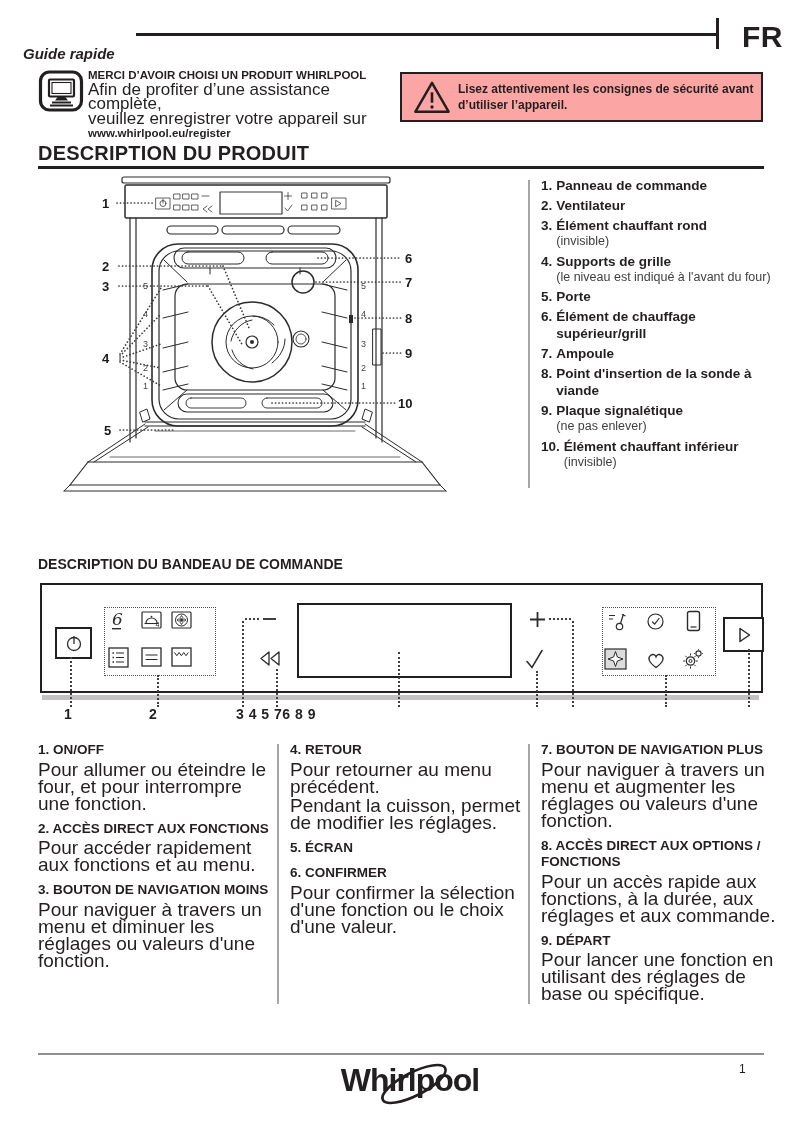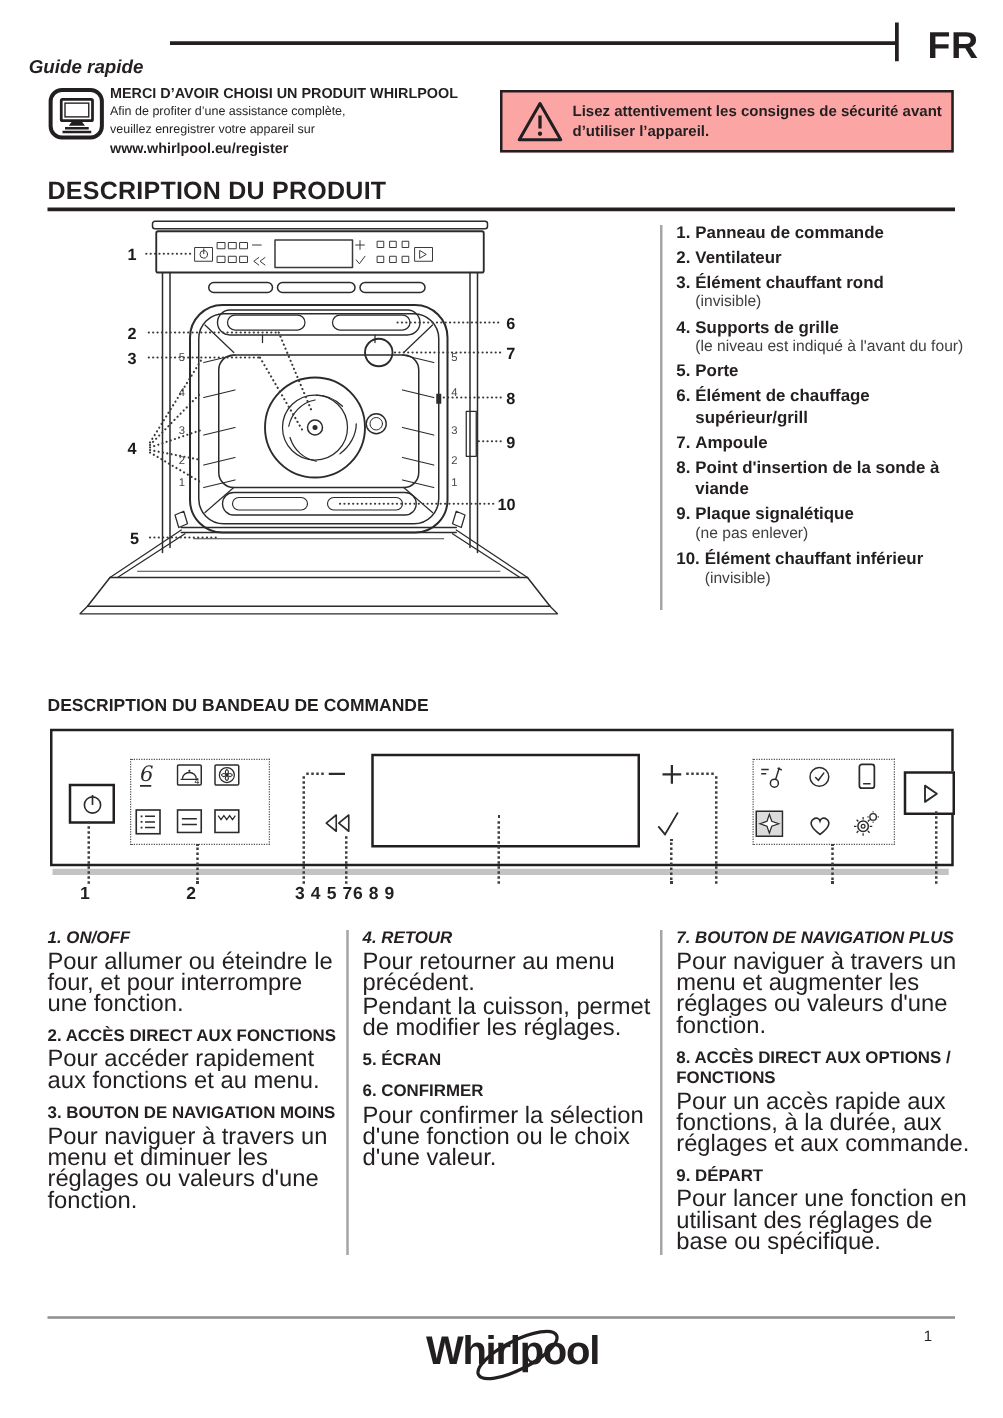--- a/index.html
+++ b/index.html
@@ -4,42 +4,42 @@
 <style>
   html,body{margin:0;padding:0;background:#fff;}
   .page{position:relative;width:802px;height:1134px;background:#fff;overflow:hidden;
         font-family:"Liberation Sans",sans-serif;color:#231f20;}
   .abs{position:absolute;}
   .doc-title{font-style:italic;font-weight:bold;font-size:15px;}
   .lang{font-weight:bold;font-size:30px;letter-spacing:0.5px;}
   .rule{background:#231f20;}
   .grule{background:#8f8f8f;}
   .reg-title{font-weight:bold;font-size:11.5px;line-height:14.5px;}
-  .reg-line{font-size:10px;line-height:14.5px;}
+  .reg-line{font-size:17px;line-height:14.5px;}
   .reg-url{font-weight:bold;font-size:11.5px;line-height:14.5px;}
   .warnbox{border:2.5px solid #231f20;background:#fca5a5;}
   .warntext{font-weight:bold;font-size:12px;line-height:15.5px;}
   .sec-title{font-weight:bold;font-size:20px;letter-spacing:0.2px;}
   .sub-title{font-weight:bold;font-size:14px;}
   .plist{width:235px;font-size:13.5px;}
   .pitem{display:flex;margin-bottom:3px;line-height:17px;}
   .pnum{font-weight:bold;margin-right:4px;white-space:nowrap;}
   .plabel{font-weight:bold;}
   .pnote{font-weight:normal;font-size:12.5px;line-height:15.5px;color:#404040;}
   .divv{background:#a5a5a5;width:1.5px;}
   .panel{border:2px solid #231f20;background:#fff;}
   .dotbox{border:1.5px dotted #555;}
   .btnbox{border:2px solid #231f20;background:#fff;display:flex;align-items:center;justify-content:center;}
   .dotv{width:0;border-left:2px dotted #3f3f3f;}
   .doth{height:0;border-top:2px dotted #3f3f3f;}
   .cnum{font-weight:bold;font-size:14px;}
   .cluster{letter-spacing:0.5px;}
   .col{position:absolute;}
   .col .h{font-weight:bold;font-size:13.5px;line-height:16.5px;margin:9px 0 2px 0;}
-  .col .h:first-child{margin-top:0;font-style:italic;}
+  .col .h:first-child{margin-top:0;}
   .col .p{font-size:19px;line-height:17px;margin:0 0 2px 0;}
   .logo{font-weight:bold;font-size:32px;letter-spacing:-1px;text-align:center;}
   .pageno{font-size:12px;}
   svg{display:block;}
 </style>
 </head>
 <body>
 
 <div class="page">
 

